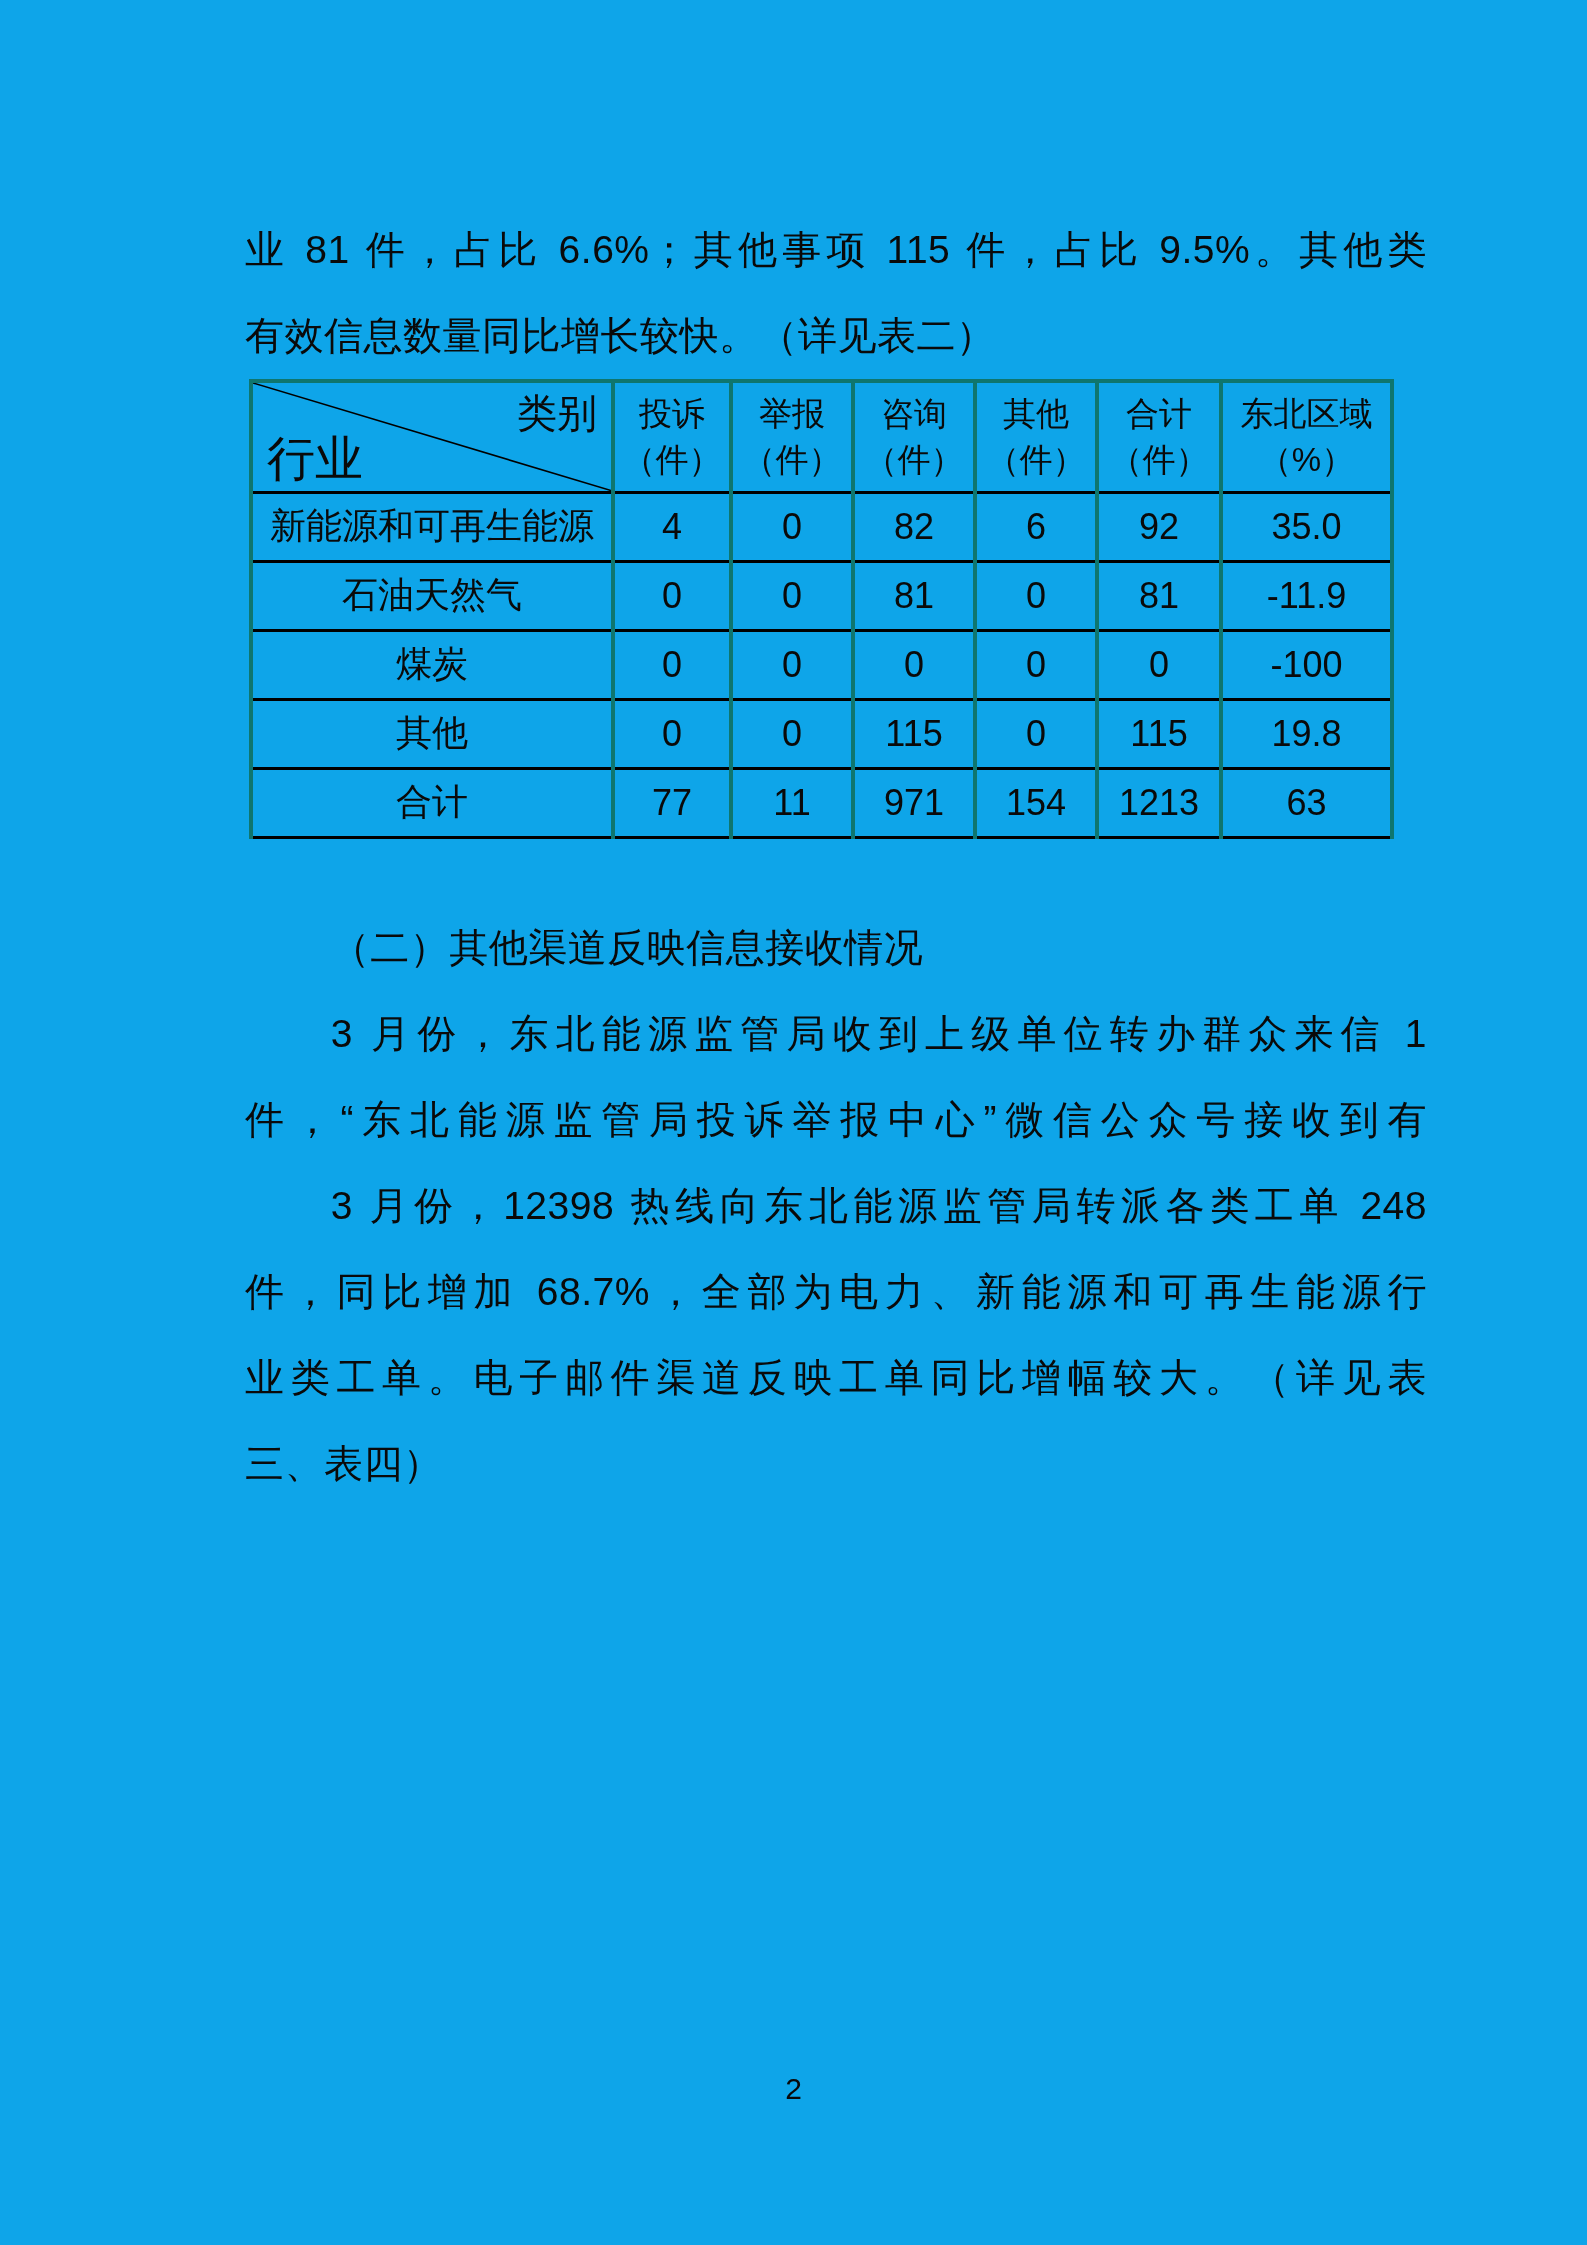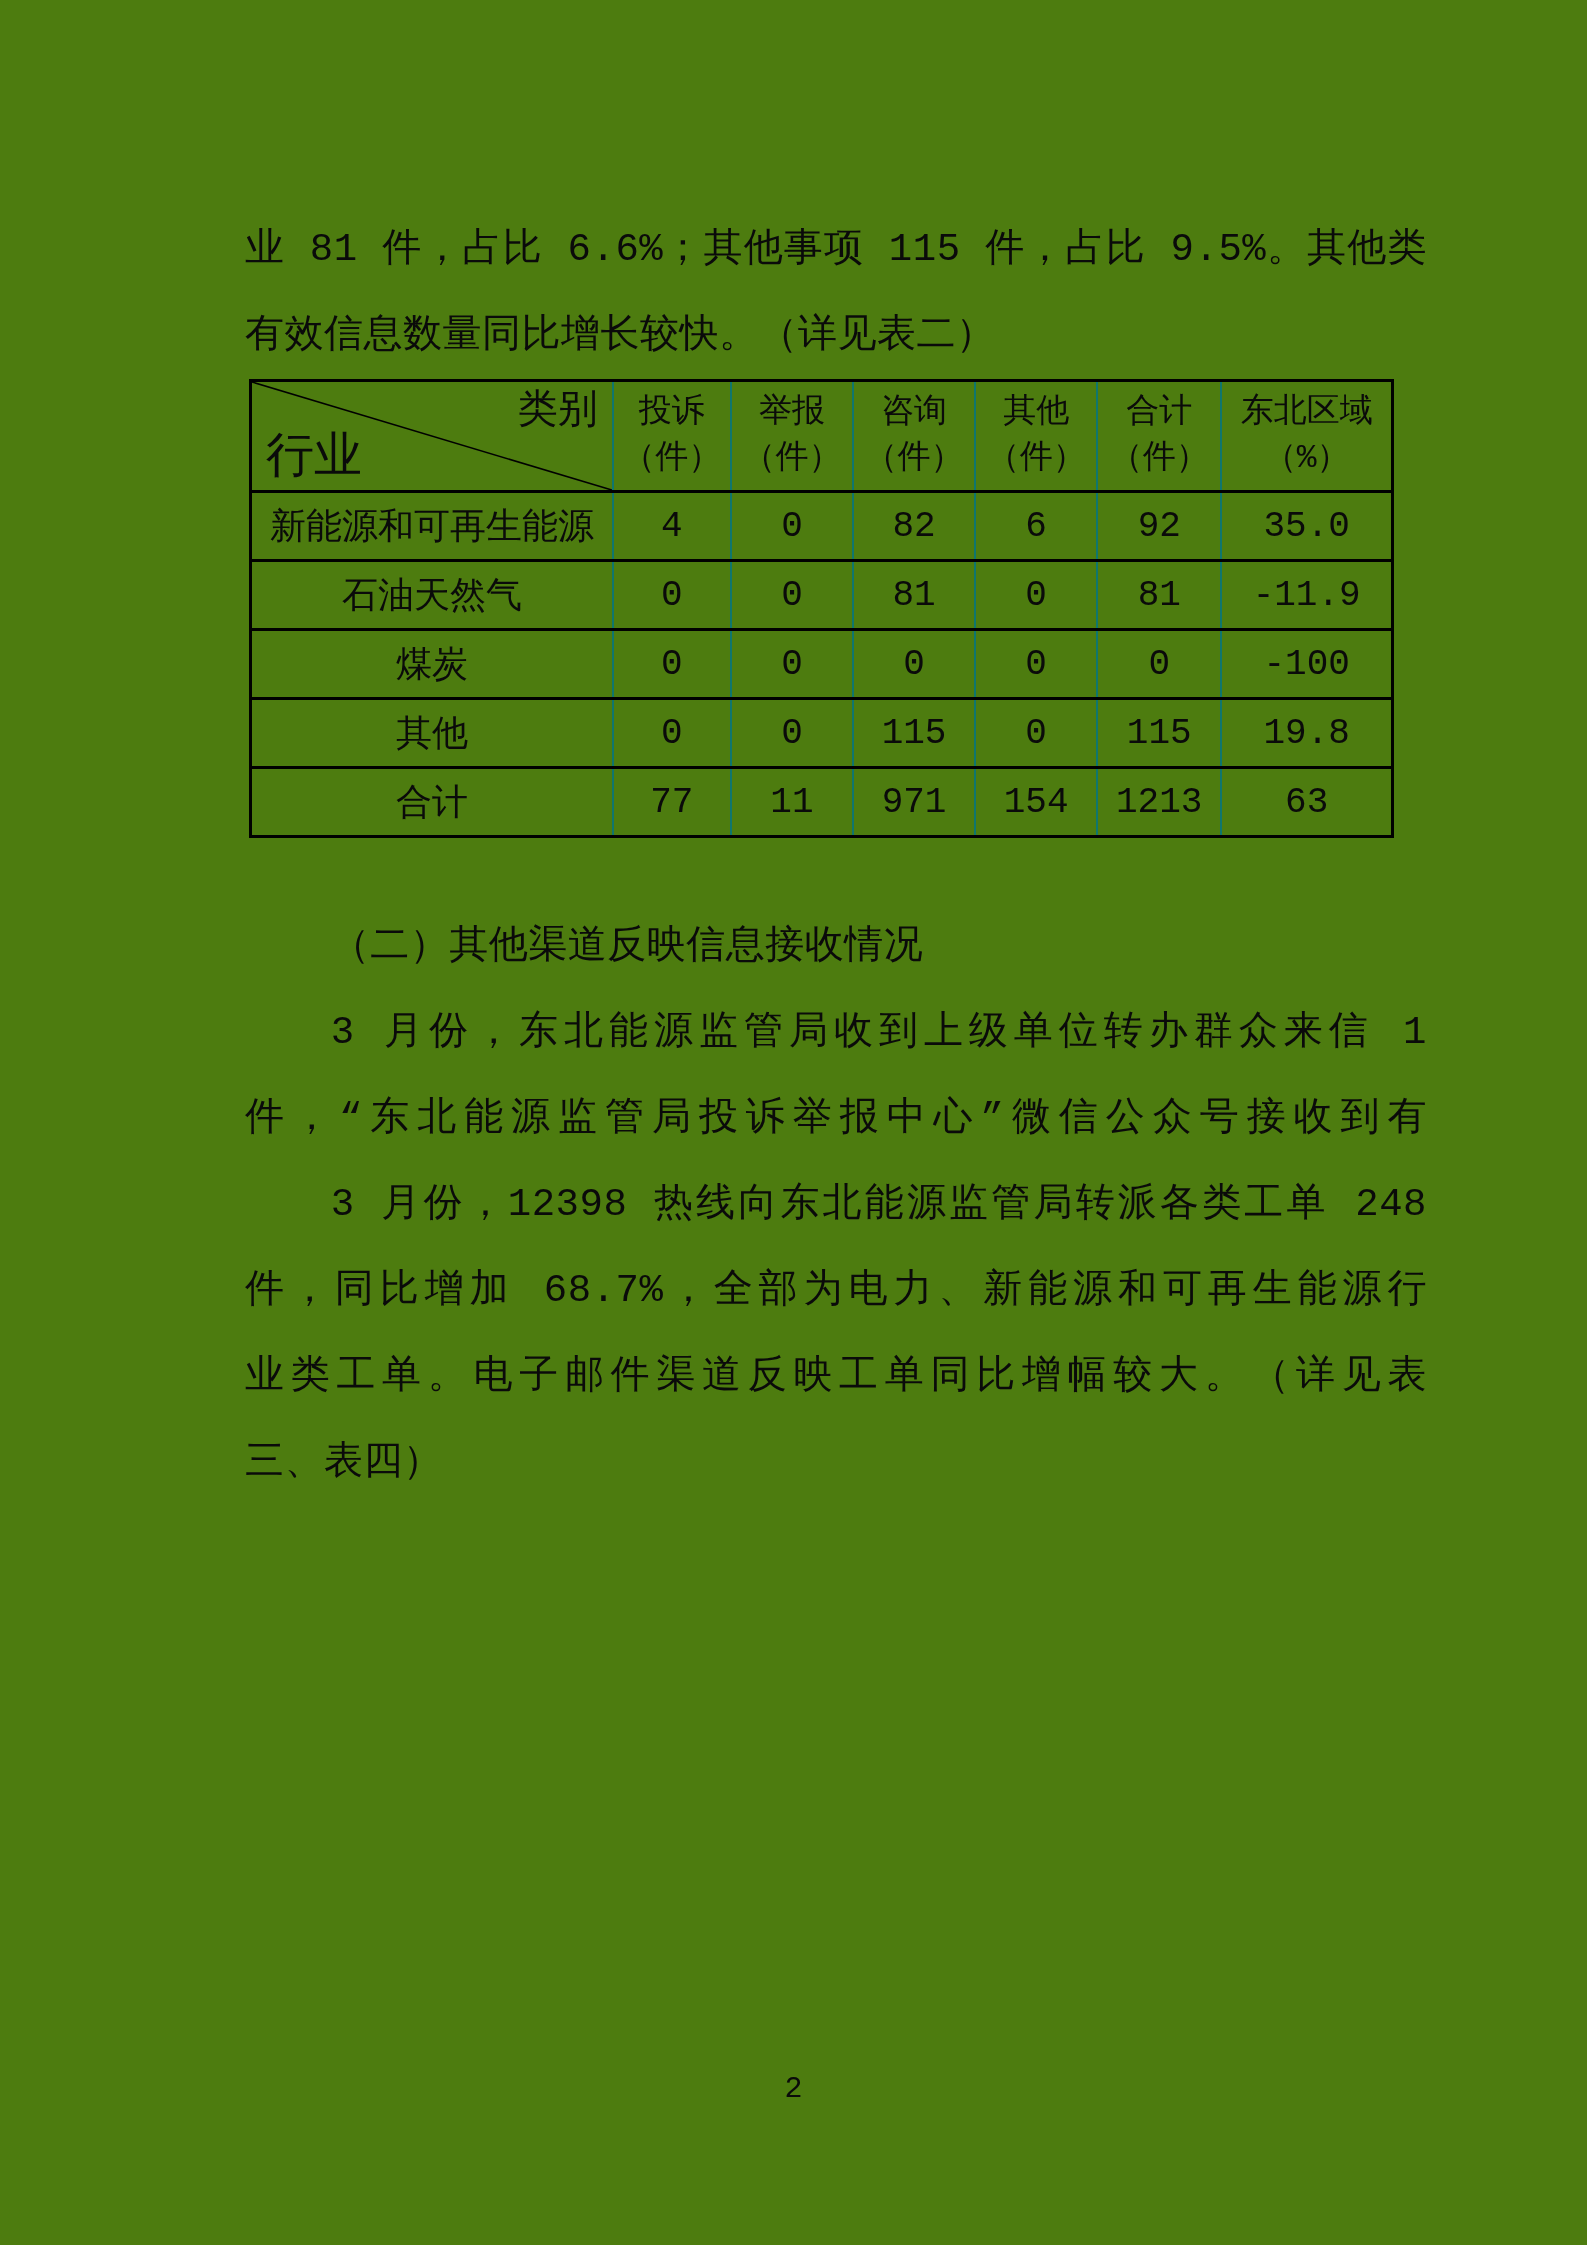--- a/index.html
+++ b/index.html
@@ -1,22 +1,22 @@
 <!DOCTYPE html>
 <html lang="zh"><head>
 <meta charset="utf-8">
 <style>
   html,body{margin:0;padding:0;background:#888;}
   .page{
     position:relative;
     width:1587px;height:2245px;
     margin:0 auto;
-    background:#4d7c0f;
+    background:#0ea5e9;
     color:#0a0a0a;
-    font-family:Liberation Mono, monospace;
+    font-family:Liberation Sans, sans-serif;
     box-sizing:border-box;
     padding:207px 160px 0 245px;
     overflow:hidden;
   }
   .line{
     font-size:39px;
     line-height:86px;
     height:86px;
     text-align:left;
     letter-spacing:0.5px;
@@ -38,21 +38,21 @@
     margin-left:-55px;
   }
   table.info-table{
     table-layout:fixed;
     border-collapse:collapse;
     width:1145px;
     margin-left:4px;
   }
   table.info-table,
   table.info-table th,
-  table.info-table td{border:2px solid #0f766e;}
+  table.info-table td{border:4px solid #0f766e;}
   table.info-table thead th{border-bottom:3px solid #000;}
   table.info-table tbody td{border-top:3px solid #000;border-bottom:3px solid #000;}
   table.info-table{border:3px solid #000;}
   thead tr{height:111px;}
   tbody tr{height:69px;}
   th,td{padding:0;vertical-align:middle;text-align:center;font-weight:normal;}
   .corner-cell{position:relative;}
   .corner-cell svg{position:absolute;top:0;left:0;width:100%;height:100%;display:block;}
   .corner-top{
     position:absolute;top:6px;right:14px;

